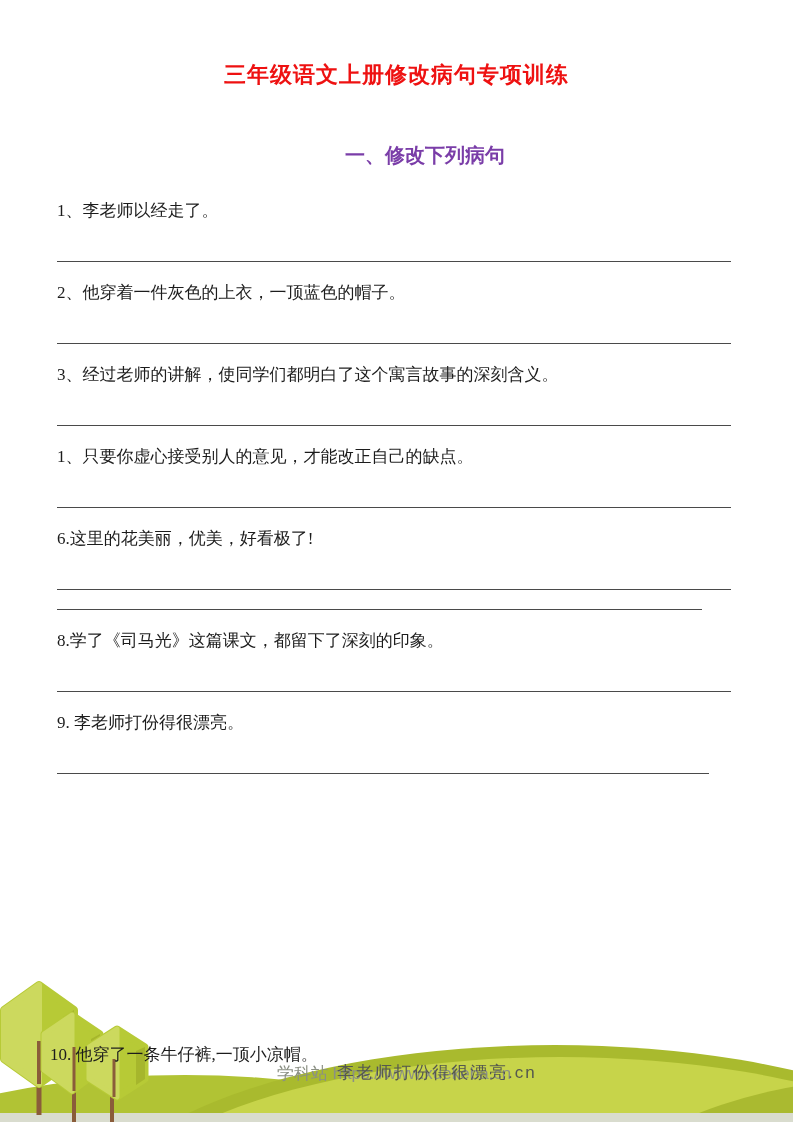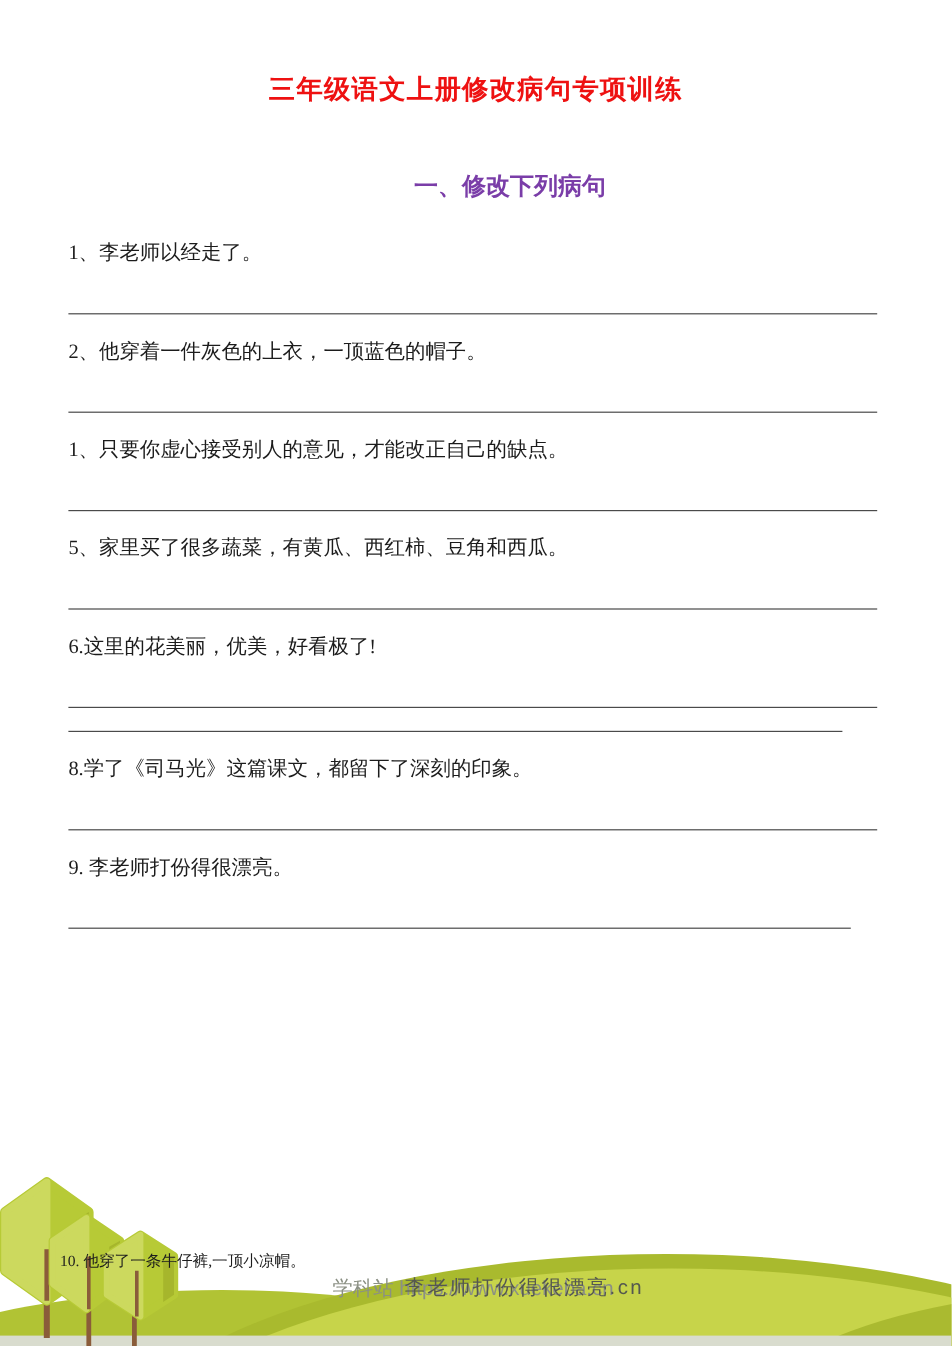--- a/index.html
+++ b/index.html
@@ -56,21 +56,21 @@
   .answer-line{
     height:0;
     border-bottom:1px solid var(--line);
     width:674px;
     margin:0 0 19px 0;
   }
   .answer-line.short-1{width:645px;}
   .answer-line.short-2{width:652px;}
   .item-10{
     position:absolute;left:50px;top:1026px;
-    font-size:13px;line-height:24px;white-space:nowrap;z-index:2;text-align:right;
+    font-size:17px;line-height:24px;white-space:nowrap;z-index:2;text-align:right;
   }
   .footer{position:absolute;left:0;top:1060px;width:635px;height:30px;z-index:2;}
   .wm-back{
     position:absolute;left:277px;top:2px;
     font-size:17px;color:var(--wm-back);white-space:nowrap;
     font-family:"Liberation Sans","DejaVu Sans",sans-serif;
   }
   .wm-front{
     position:absolute;left:337px;top:1px;
     font-size:17px;color:var(--wm-front);letter-spacing:2px;white-space:nowrap;
@@ -131,25 +131,25 @@
     <div class="items">
       <div class="item">
         <p class="sentence">1、李老师以经走了。</p>
         <div class="answer-line"></div>
       </div>
       <div class="item">
         <p class="sentence">2、他穿着一件灰色的上衣，一顶蓝色的帽子。</p>
         <div class="answer-line"></div>
       </div>
       <div class="item">
-        <p class="sentence">1、只要你虚心接受别人的意见，才能改正自己的缺点。</p>
+        <p class="sentence">3、经过老师的讲解，使同学们都明白了这个寓言故事的深刻含义。</p>
         <div class="answer-line"></div>
       </div>
       <div class="item">
-        <p class="sentence">5、家里买了很多蔬菜，有黄瓜、西红柿、豆角和西瓜。</p>
+        <p class="sentence">1、只要你虚心接受别人的意见，才能改正自己的缺点。</p>
         <div class="answer-line"></div>
       </div>
       <div class="item">
         <p class="sentence">6.这里的花美丽，优美，好看极了!</p>
         <div class="answer-line"></div>
       </div>
       <div class="item">
         <div class="answer-line short-1"></div>
       </div>
       <div class="item">

